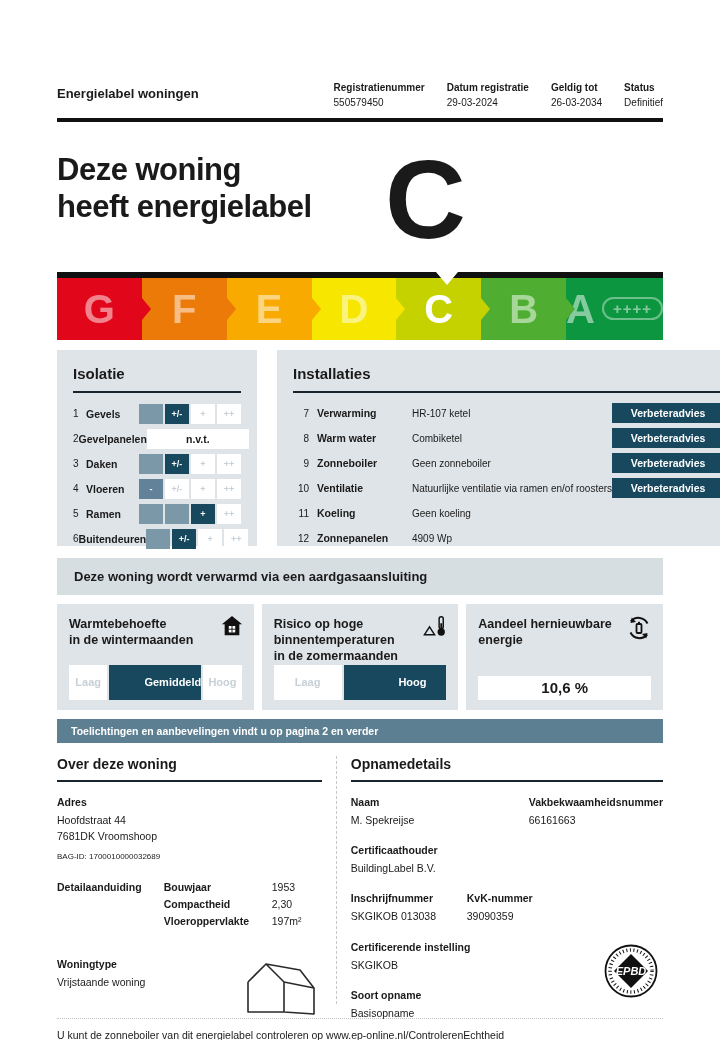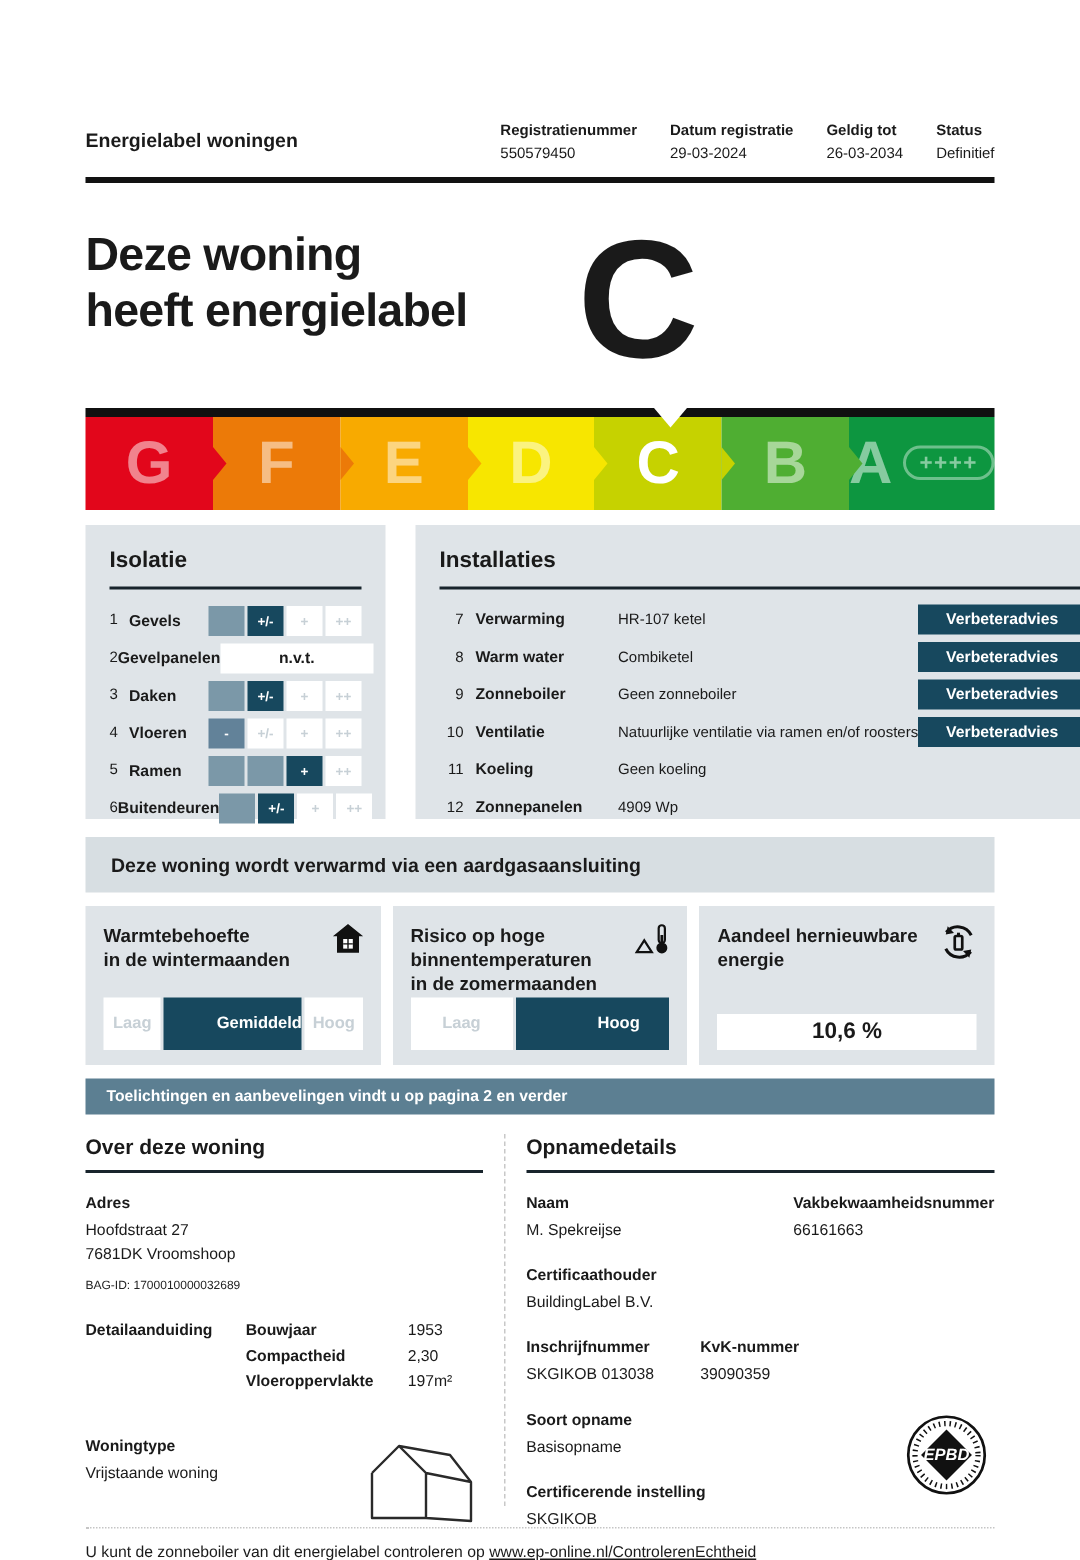--- a/index.html
+++ b/index.html
@@ -335,21 +335,21 @@
   </div>
 
   <div class="notebar">Toelichtingen en aanbevelingen vindt u op pagina 2 en verder</div>
 
   <div class="details">
     <div class="col-l">
       <h3>Over deze woning</h3>
       <div class="rule"></div>
       <div>
         <div class="flabel">Adres</div>
-        <div class="fvalue">Hoofdstraat 27</div>
+        <div class="fvalue">Hoofdstraat 44</div>
         <div class="fvalue">7681DK Vroomshoop</div>
         <div class="bag">BAG-ID: 1700010000032689</div>
       </div>
       <div class="detail-row">
         <div class="flabel">Detailaanduiding</div>
         <div class="facts">
           <div class="fact">
             <span class="fl">Bouwjaar</span>
             <span class="fv">1953</span>
           </div>
@@ -400,28 +400,28 @@
           <div class="flabel">Inschrijfnummer</div>
           <div class="fvalue">SKGIKOB 013038</div>
         </div>
         <div>
           <div class="flabel">KvK-nummer</div>
           <div class="fvalue">39090359</div>
         </div>
       </div>
       <div class="grid2">
         <div>
+          <div class="flabel">Certificerende instelling</div>
+          <div class="fvalue">SKGIKOB</div>
+        </div>
+      </div>
+      <div class="grid2">
+        <div>
           <div class="flabel">Soort opname</div>
           <div class="fvalue">Basisopname</div>
-        </div>
-      </div>
-      <div class="grid2">
-        <div>
-          <div class="flabel">Certificerende instelling</div>
-          <div class="fvalue">SKGIKOB</div>
         </div>
       </div>
       <span class="seal">
         <svg width="56" height="56" viewBox="0 0 56 56">
           <circle cx="28" cy="28" r="25.5" fill="none" stroke="#111" stroke-width="1.8"></circle>
           <circle cx="28" cy="28" r="21" fill="none" stroke="#111" stroke-width="3.5" stroke-dasharray="1 2.6"></circle>
           <rect x="16" y="16" width="24" height="24" fill="#111" transform="rotate(45 28 28)"></rect>
           <text x="28" y="31.5" text-anchor="middle" font-size="11" font-style="italic" font-weight="bold" fill="#fff" font-family="Liberation Sans, sans-serif">EPBD</text>
         </svg>
       </span>

